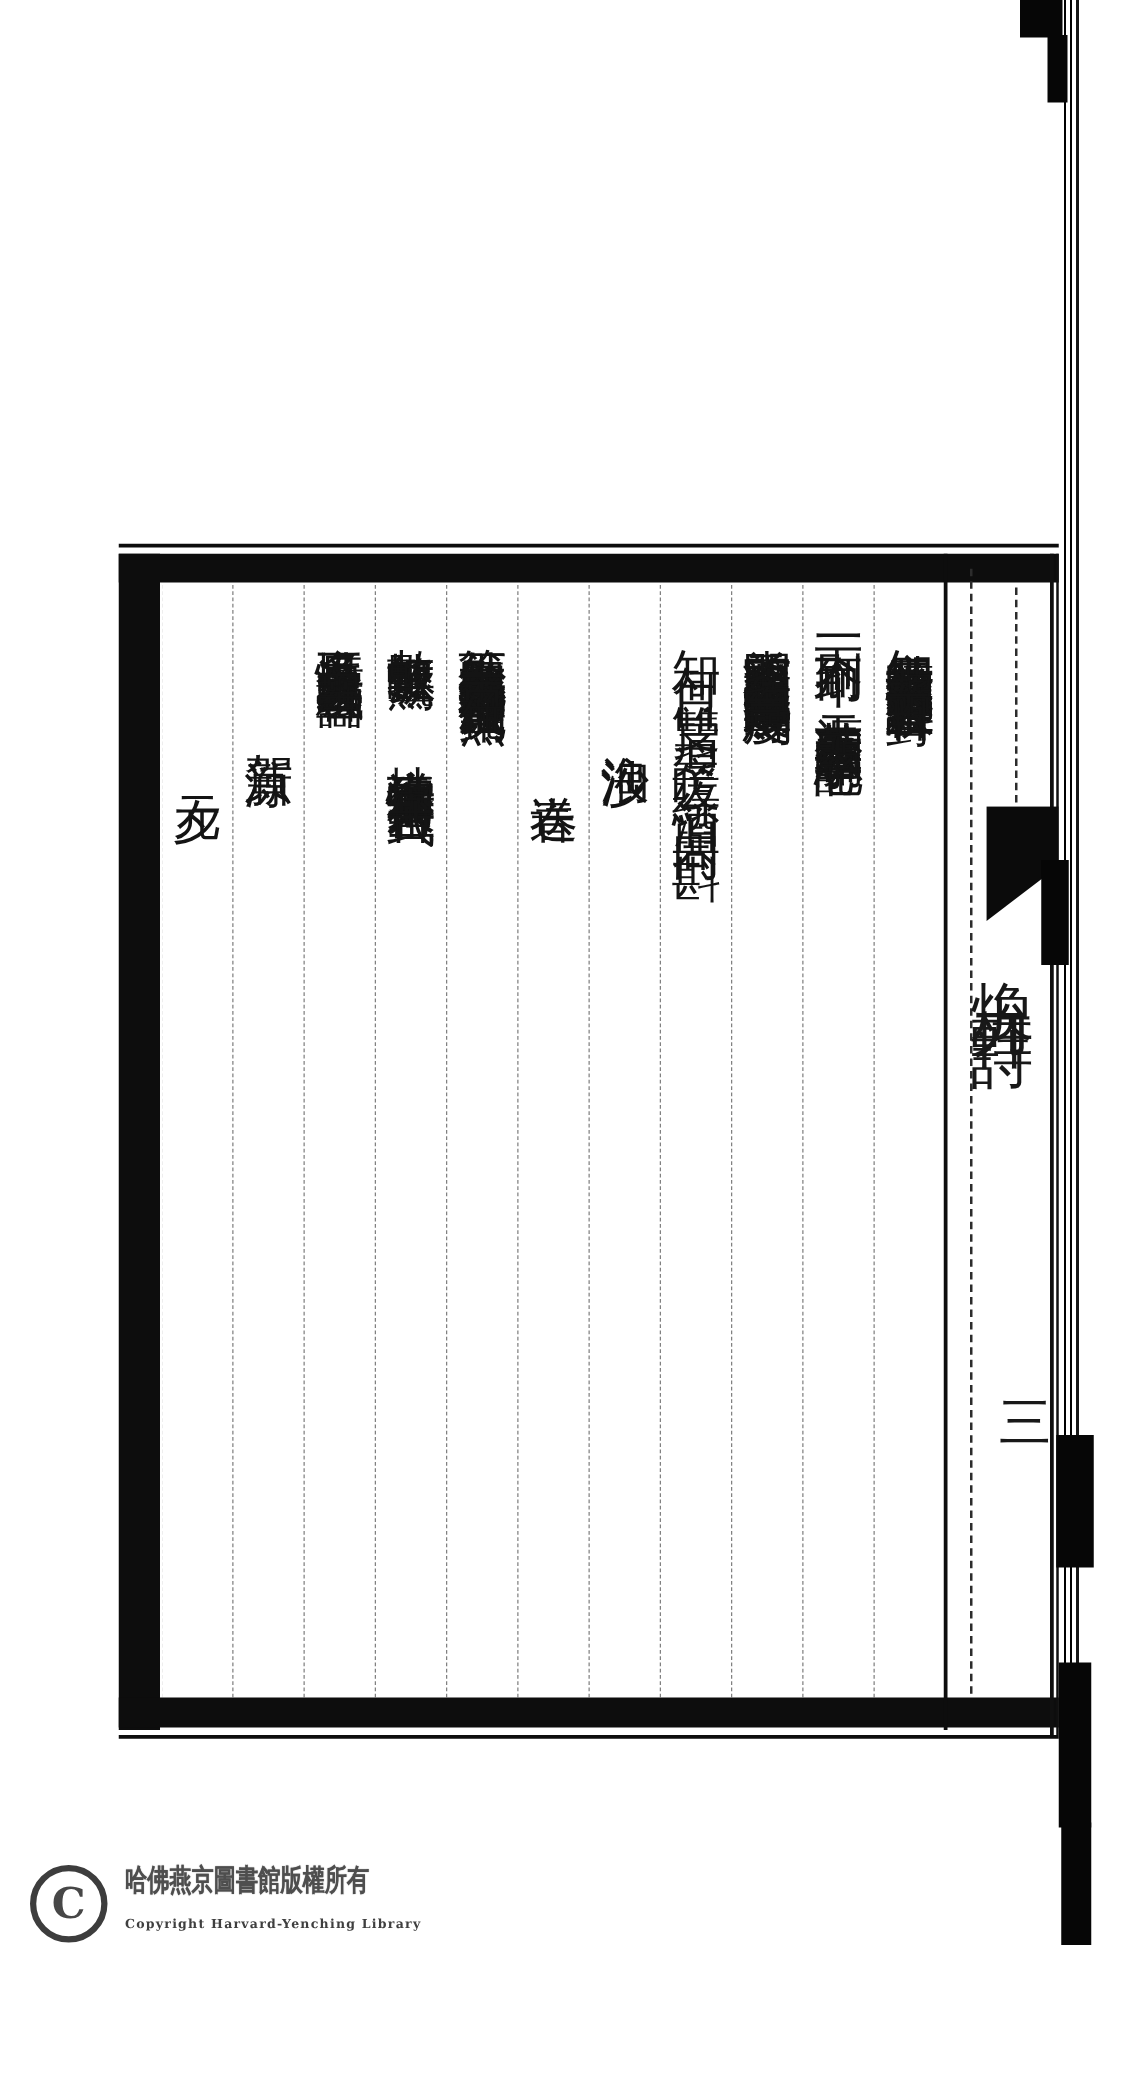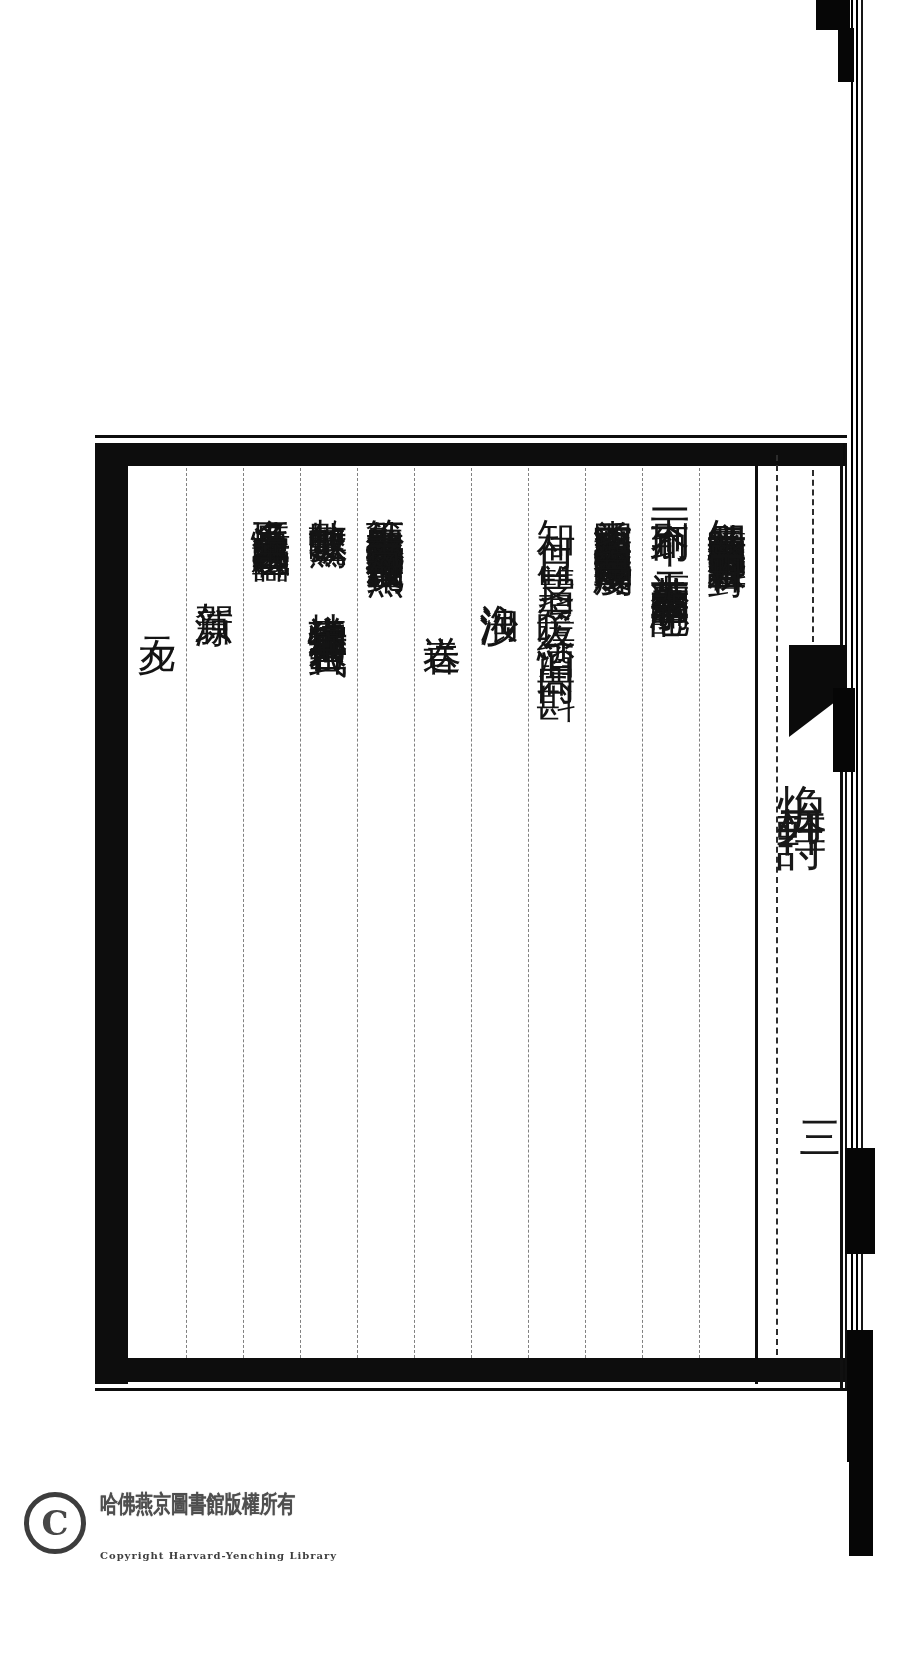--- a/index.html
+++ b/index.html
@@ -81,21 +81,21 @@
   }
   .stamp-cn {
     position:absolute; left:76px; top:0px;
     font-size:24px; font-weight:bold; letter-spacing:0px;
     transform:scale(0.74,1); transform-origin:left top;
     color:#4e4e4e; text-shadow:0 0 1px #6a6a6a; white-space:nowrap;
   }
   .stamp-en {
     position:absolute; left:76px; top:46px;
     font-size:10px; font-weight:bold; letter-spacing:1px;
-    color:#3f3f3f; white-space:nowrap;margin-top:16px;
+    color:#3f3f3f; white-space:nowrap;
   }
 </style>
 </head>
 <body>
 
 <div class="scan-page">
 
   <div class="frame-line frame-top-thin"></div>
   <div class="frame-line frame-top"></div>
   <div class="frame-line frame-left"></div>

